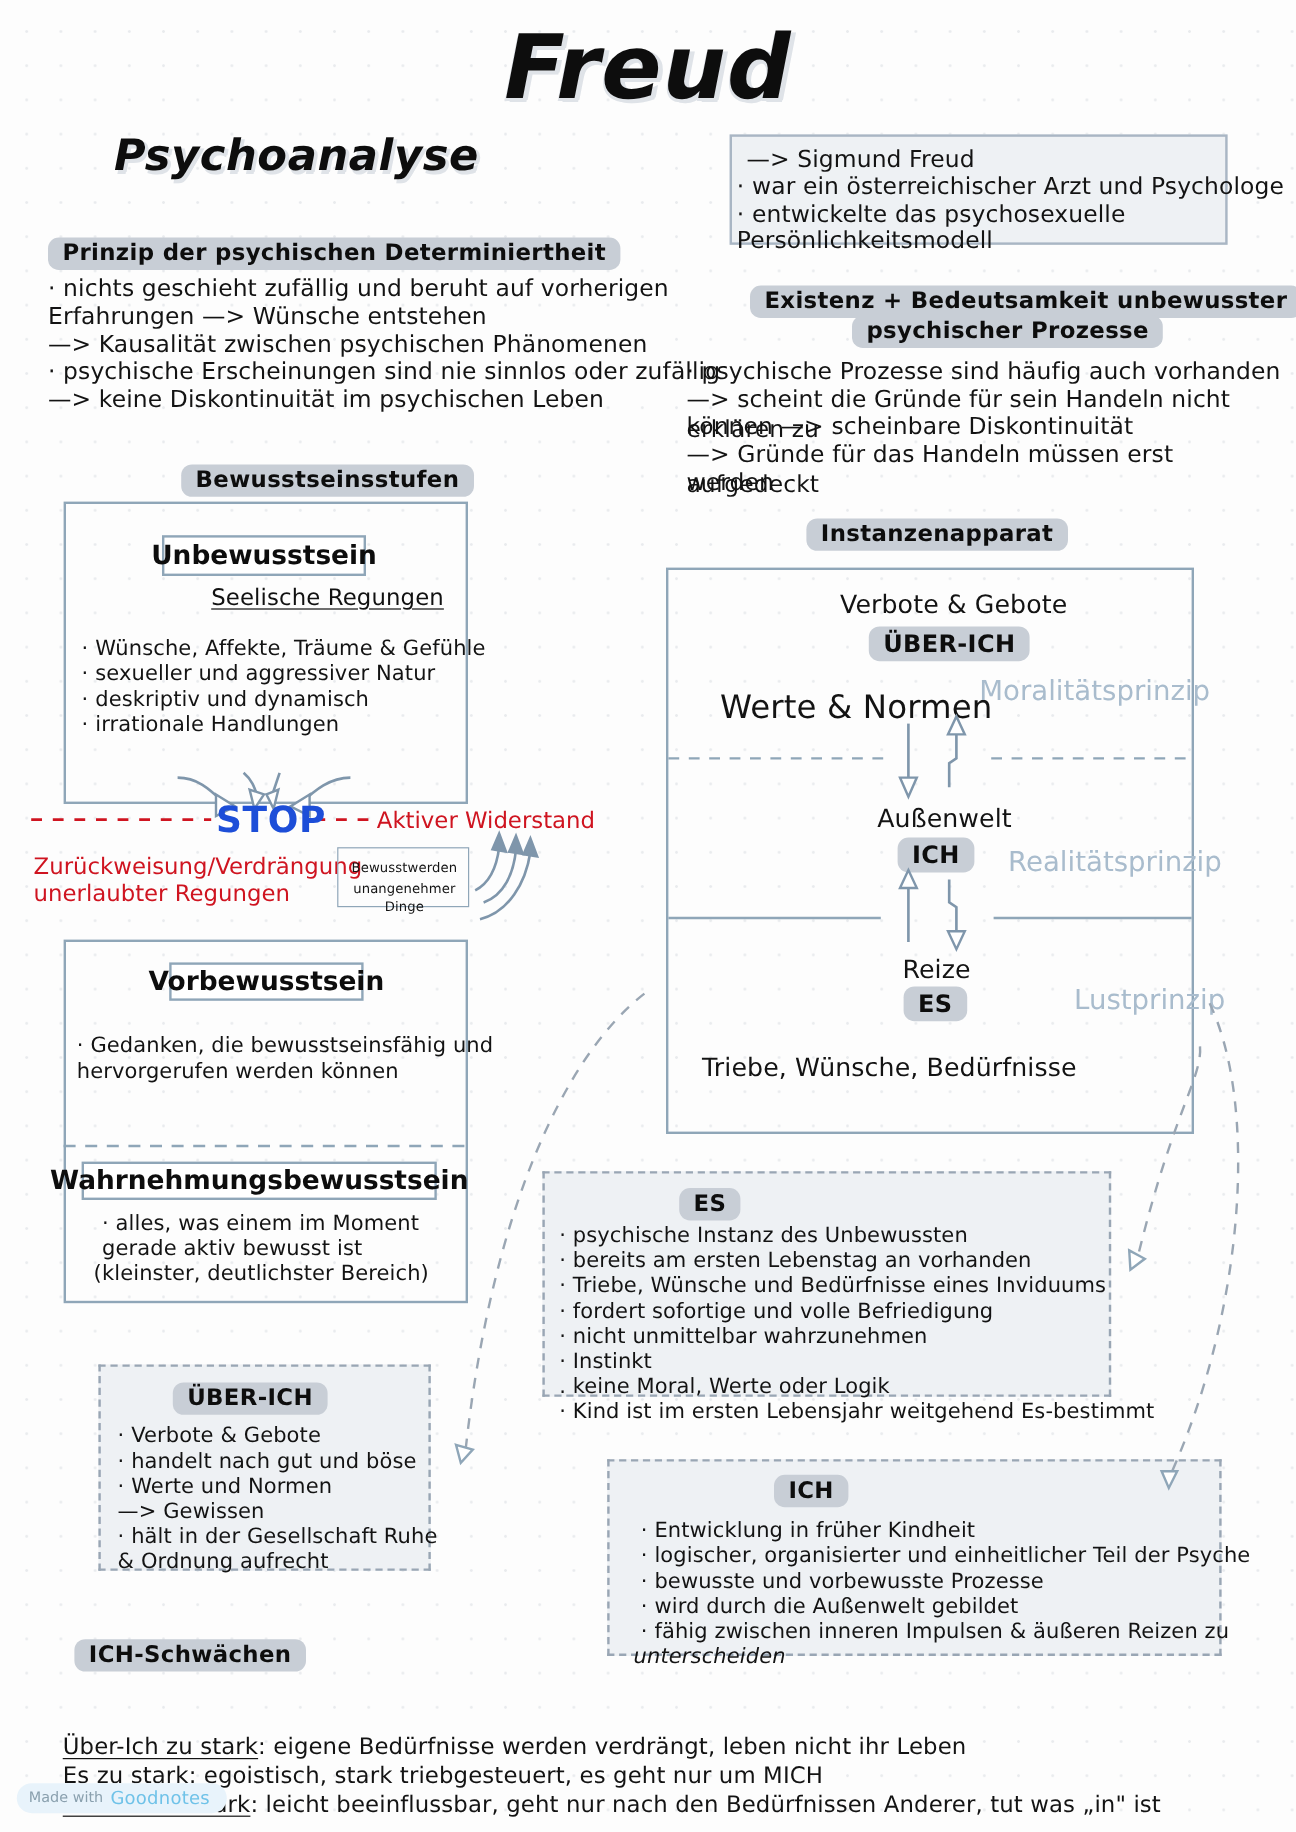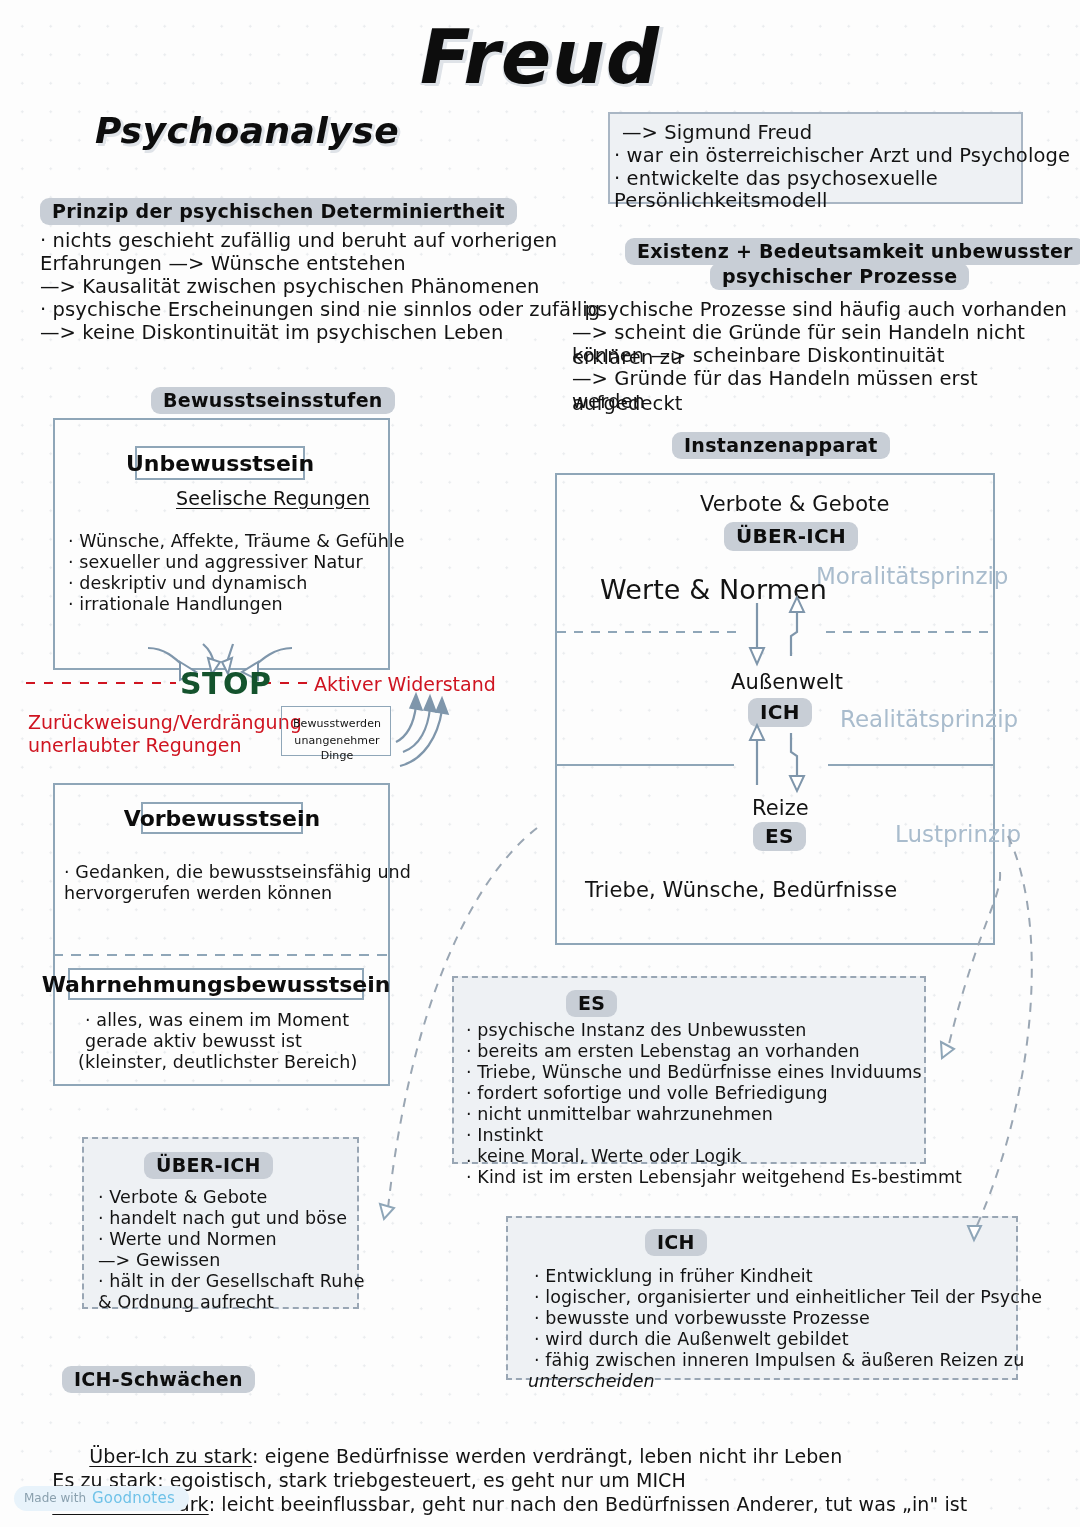--- a/index.html
+++ b/index.html
@@ -93,21 +93,21 @@
     white-space:nowrap;
   }
   .underline-h{
     position:absolute;
     font-size:19px;
     text-decoration:underline;
     text-underline-offset:3px;
     color:#111;
   }
   .red{color:#cf1420;}
-  .red-b{color:#14532d;font-weight:bold;}
+  .red-b{color:#1d4ed8;font-weight:bold;}
   .muted{color:#a9bccd;}
   svg{position:absolute;overflow:visible;}
   .gn{
     position:absolute;left:14px;top:1486px;
     background:#e8f3fb;border-radius:14px;
     padding:3px 14px 4px 10px;
     font-size:12px;color:#8aa0ae;
     display:flex;align-items:center;gap:6px;
   }
   .gn b{color:#6fc2e8;font-size:15px;font-weight:normal;letter-spacing:.2px;}
@@ -295,21 +295,21 @@
   <g fill="#ffffff" stroke="#8fa6b8" stroke-width="2">
     <path d="M380,1204 L394,1208 L384,1219 Z"></path>
     <path d="M941,1042 L954,1049 L942,1058 Z"></path>
     <path d="M968,1226 L981,1226 L974,1240 Z"></path>
   </g>
 </svg>
 
 <div class="pill" style="left:62px;top:1366px;">ICH-Schwächen</div>
 
 <div class="txt hand" style="left:40px;top:1419px;font-size:19px;">
-  <span style="text-decoration:underline;text-underline-offset:3px;margin-left:37px;">Über-Ich zu stark</span><span>: eigene Bedürfnisse werden verdrängt, leben nicht ihr Leben</span>
+  <span style="text-decoration:underline;text-underline-offset:3px;">Über-Ich zu stark</span><span>: eigene Bedürfnisse werden verdrängt, leben nicht ihr Leben</span>
 </div>
 <div class="txt hand" style="left:40px;top:1443px;font-size:19px;">
   <span style="text-decoration:underline;text-underline-offset:3px;">Es zu stark</span><span>: egoistisch, stark triebgesteuert, es geht nur um MICH</span>
 </div>
 <div class="txt hand" style="left:40px;top:1467px;font-size:19px;">
   <span style="text-decoration:underline;text-underline-offset:3px;">Realität zu stark</span><span>: leicht beeinflussbar, geht nur nach den Bedürfnissen Anderer, tut was „in" ist</span>
 </div>
 
 <div class="gn">
   <span>Made with</span>

